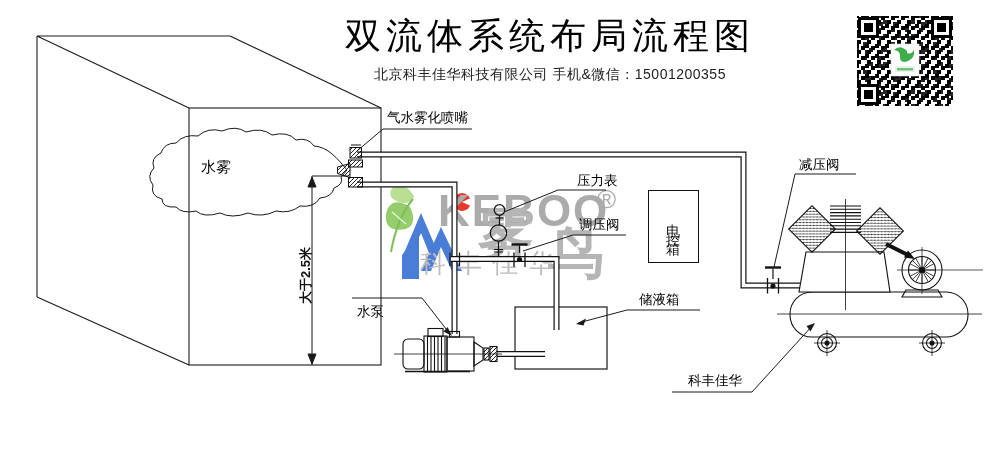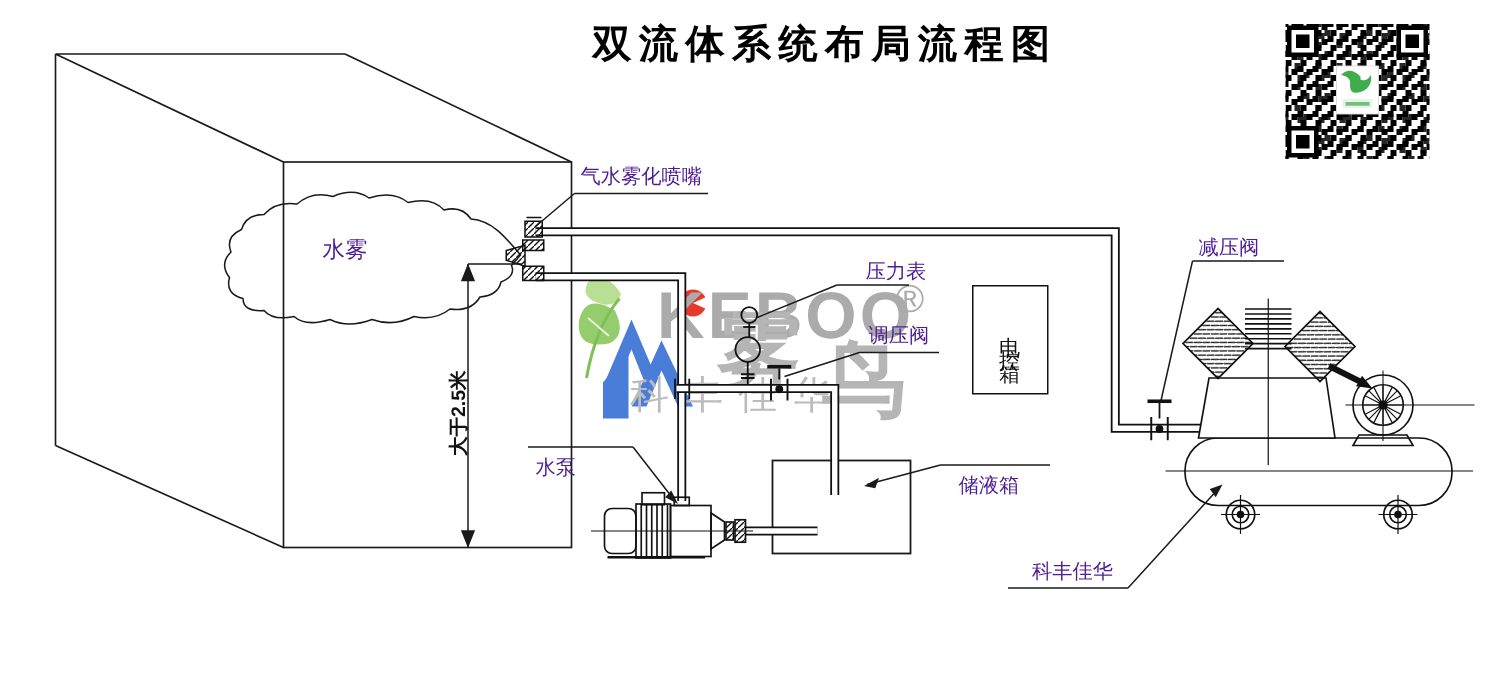--- a/index.html
+++ b/index.html
@@ -1,22 +1,22 @@
 <!DOCTYPE html>
 <html><head>
 <meta charset="utf-8">
 <style>
   html,body{margin:0;padding:0;background:#fff;}
   .stage{position:relative;width:992px;height:460px;background:#ffffff;overflow:hidden;
          font-family:"Liberation Sans","DejaVu Sans",sans-serif;color:#111;}
   .stage svg.linework{position:absolute;left:0;top:0;}
-  .lbl{position:absolute;font-size:13.5px;color:#4c1d95;white-space:nowrap;line-height:1.1;}
+  .lbl{position:absolute;font-size:13.5px;color:#000000;white-space:nowrap;line-height:1.1;}
   .lbl.big{font-size:15px;}
   .title-block{position:absolute;left:300px;top:12px;width:500px;text-align:center;}
-  .title{font-size:26px;font-weight:bold;letter-spacing:5px;color:#000;}
+  .title{font-size:36px;font-weight:normal;letter-spacing:5px;color:#000;}
   .subtitle{font-size:14px;color:#222;margin-top:5px;letter-spacing:0.5px;}
   .control-box{position:absolute;left:648px;top:190px;width:49px;height:71px;
                border:1.3px solid #111;display:flex;align-items:center;justify-content:center;}
   .control-box .vtext{writing-mode:vertical-rl;font-size:14px;letter-spacing:9px;color:#111;}
   .dim-label{position:absolute;left:297px;top:304px;width:70px;font-size:13px;font-weight:bold;
              transform:rotate(-90deg);transform-origin:0 0;white-space:nowrap;color:#111;}
   .watermark{position:absolute;left:0;top:0;width:992px;height:460px;pointer-events:none;
              mix-blend-mode:multiply;}
   .wm-en{position:absolute;left:438px;top:186px;font-size:44px;font-weight:bold;
          color:#ababab;letter-spacing:2px;}
@@ -211,29 +211,30 @@
       <path d="M795,174 H856 M795,174 L774,267"></path>
       <path d="M672,392 H752 M752,392 L813,325"></path>
       <polygon points="452,336 443.5,331.5 447.5,327" fill="#1a1a1a" stroke="none"></polygon>
       <polygon points="576,324 586,318.5 583.5,325.5" fill="#1a1a1a" stroke="none"></polygon>
       <polygon points="815,323 806.5,326 810.5,331.5" fill="#1a1a1a" stroke="none"></polygon>
     </g>
   </svg>
 
   <div class="title-block">
     <div class="title">双流体系统布局流程图</div>
-  </div>
-
-  <div class="lbl big" style="left:215px;top:159px;text-align:right;">水雾</div>
+    <div class="subtitle">北京科丰佳华科技有限公司 手机&amp;微信：15001200355</div>
+  </div>
+
+  <div class="lbl big" style="left:201px;top:159px;text-align:right;">水雾</div>
   <div class="dim-label">大于2.5米</div>
   <div class="lbl" style="left:387px;top:111px;">气水雾化喷嘴</div>
   <div class="lbl" style="left:577px;top:174px;">压力表</div>
   <div class="lbl" style="left:579px;top:219px;font-family:Liberation Mono, monospace;">调压阀</div>
   <div class="lbl" style="left:357px;top:281px;margin-top:24px;">水泵</div>
-  <div class="lbl" style="left:639px;top:293px;margin-top:24px;">储液箱</div>
+  <div class="lbl" style="left:639px;top:293px;">储液箱</div>
   <div class="lbl" style="left:799px;top:158px;">减压阀</div>
   <div class="lbl" style="left:688px;top:374px;">科丰佳华</div>
 
   <div class="control-box">
     <span class="vtext">电控箱</span>
   </div>
 
   <div class="qr">
     <svg width="100" height="94">
       <rect x="0" y="0" width="100" height="94" fill="#fff"></rect>

